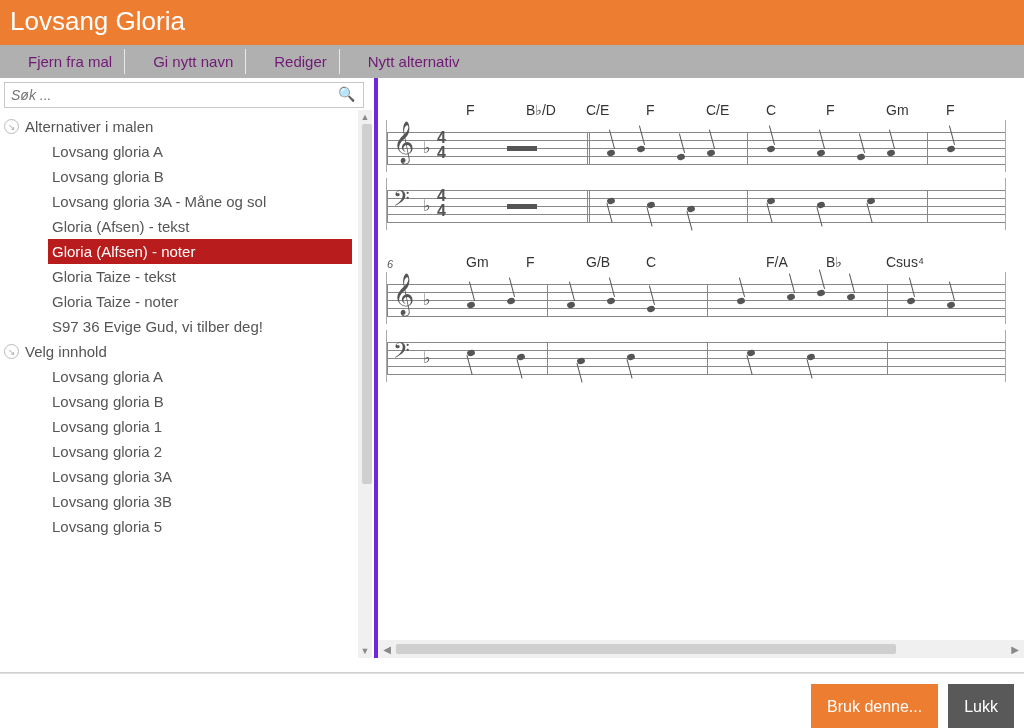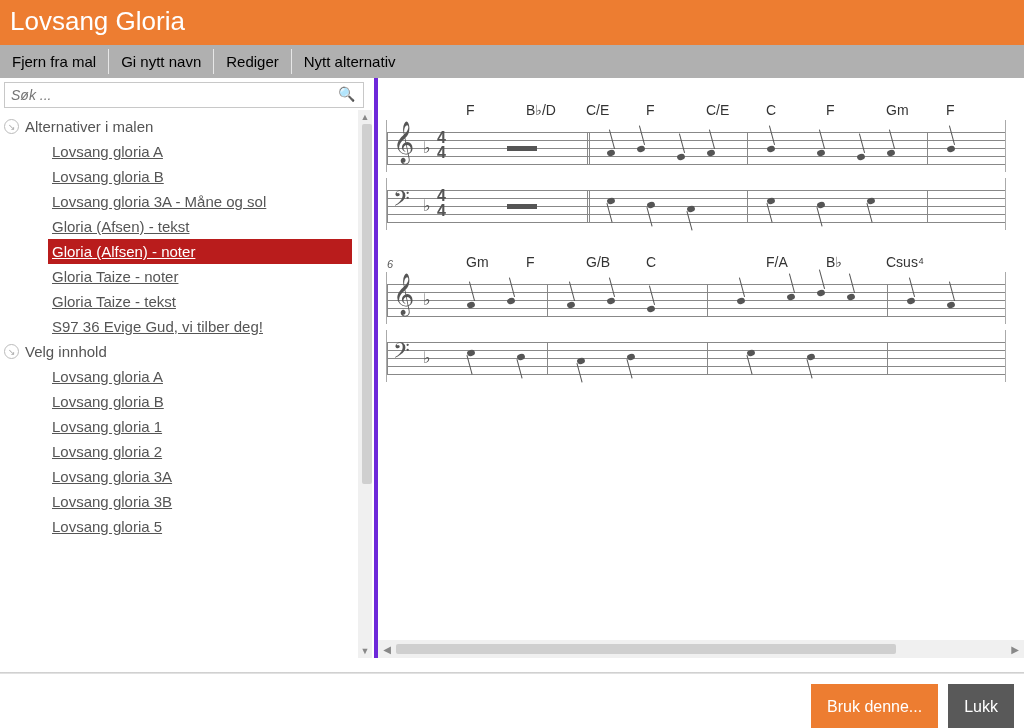--- a/index.html
+++ b/index.html
@@ -1,40 +1,40 @@
 <!DOCTYPE html>
 <html><head>
 <meta charset="utf-8">
 <style>
   * { box-sizing: border-box; margin: 0; padding: 0; }
   body { font-family: "Segoe UI", Arial, sans-serif; font-size: 14px; color: #444; background: #fff; width: 1024px; height: 728px; overflow: hidden; }
   
   .header { background: #ed7d31; color: #fff; padding: 6px 10px 8px 10px; font-size: 26px; font-weight: 300; }
   
   .toolbar { background: #b0b0b0; display: flex; padding: 4px 0; }
-  .toolbar-item { color: #000000; font-size: 15px; padding: 4px 12px; border-right: 1px solid rgba(255,255,255,.7); cursor: pointer; }
+  .toolbar-item { color: #701a75; font-size: 15px; padding: 4px 12px; border-right: 1px solid rgba(255,255,255,.7); cursor: pointer; margin-left: 16px; }
   .toolbar-item:last-child { border-right: none; }
   
   .body { display: flex; height: 580px; }
   
   .sidebar { width: 378px; display: flex; flex-direction: column; border-right: 4px solid #6d28d9; }
   .search-row { position: relative; padding: 4px 4px 2px 4px; }
   .search-input { width: 360px; padding: 4px 26px 4px 6px; font-size: 14px; font-style: italic; color: #888; border: 1px solid #c8c8c8; outline: none; }
   .search-icon { position: absolute; right: 18px; top: 8px; color: #2a7ab0; font-size: 14px; }
   
   .list-wrap { position: relative; flex: 1; overflow: hidden; }
   .list { width: 360px; height: 100%; overflow: auto; padding-top: 4px; }
   .scroll-stub { position: absolute; right: 2px; top: 0; bottom: 0; width: 14px; background: #f0f0f0; display: flex; flex-direction: column; justify-content: space-between; align-items: center; }
   .scroll-thumb { position: absolute; right: 2px; top: 14px; width: 10px; height: 360px; background: #cfcfcf; border-radius: 2px; }
   .scroll-arrow { font-size: 9px; color: #888; padding: 2px; }
   
   .group-head { display: flex; align-items: center; padding: 4px 4px 4px 4px; color: #555; font-size: 15px; cursor: pointer; }
   .group-icon { width: 15px; height: 15px; border: 1px solid #bbb; border-radius: 50%; margin-right: 6px; display: inline-flex; align-items: center; justify-content: center; font-size: 9px; color: #aaa; }
   
-  .item { padding: 4px 8px 4px 52px; font-size: 15px; color: #555; cursor: pointer; white-space: nowrap; overflow: hidden; text-overflow: ellipsis; text-decoration: underline; }
+  .item { padding: 4px 8px 4px 52px; font-size: 15px; color: #555; cursor: pointer; white-space: nowrap; overflow: hidden; text-overflow: ellipsis; }
   .item.selected { background: #b91c1c; color: #fff; margin-left: 48px; padding-left: 4px; width: 304px; }
   
   .preview { flex: 1; position: relative; background: #fff; padding: 24px 0 0 8px; overflow: hidden; }
   .sheet { width: 620px; }
   .system { margin-bottom: 24px; }
   .chord-row { display: flex; padding-left: 80px; font-size: 14px; color: #333; margin-bottom: 2px; }
   .chord { flex: 1; text-align: left; }
   .staff { height: 52px; border: 1px solid #aaa; border-top: none; border-bottom: none; background:
     linear-gradient(#888,#888) 0 12px/100% 1px no-repeat,
     linear-gradient(#888,#888) 0 20px/100% 1px no-repeat,
@@ -88,22 +88,22 @@
       <div class="list">
         <div class="group-head">
           <span class="group-icon">↘</span>
           <span>Alternativer i malen</span>
         </div>
         <div class="item">Lovsang gloria A</div>
         <div class="item">Lovsang gloria B</div>
         <div class="item">Lovsang gloria 3A - Måne og sol</div>
         <div class="item">Gloria (Afsen) - tekst</div>
         <div class="item selected">Gloria (Alfsen) - noter</div>
+        <div class="item">Gloria Taize - tekst</div>
         <div class="item">Gloria Taize - noter</div>
-        <div class="item">Gloria Taize - tekst</div>
         <div class="item">S97 36 Evige Gud, vi tilber deg!</div>
 
         <div class="group-head">
           <span class="group-icon">↘</span>
           <span>Velg innhold</span>
         </div>
         <div class="item">Lovsang gloria A</div>
         <div class="item">Lovsang gloria B</div>
         <div class="item">Lovsang gloria 1</div>
         <div class="item">Lovsang gloria 2</div>

